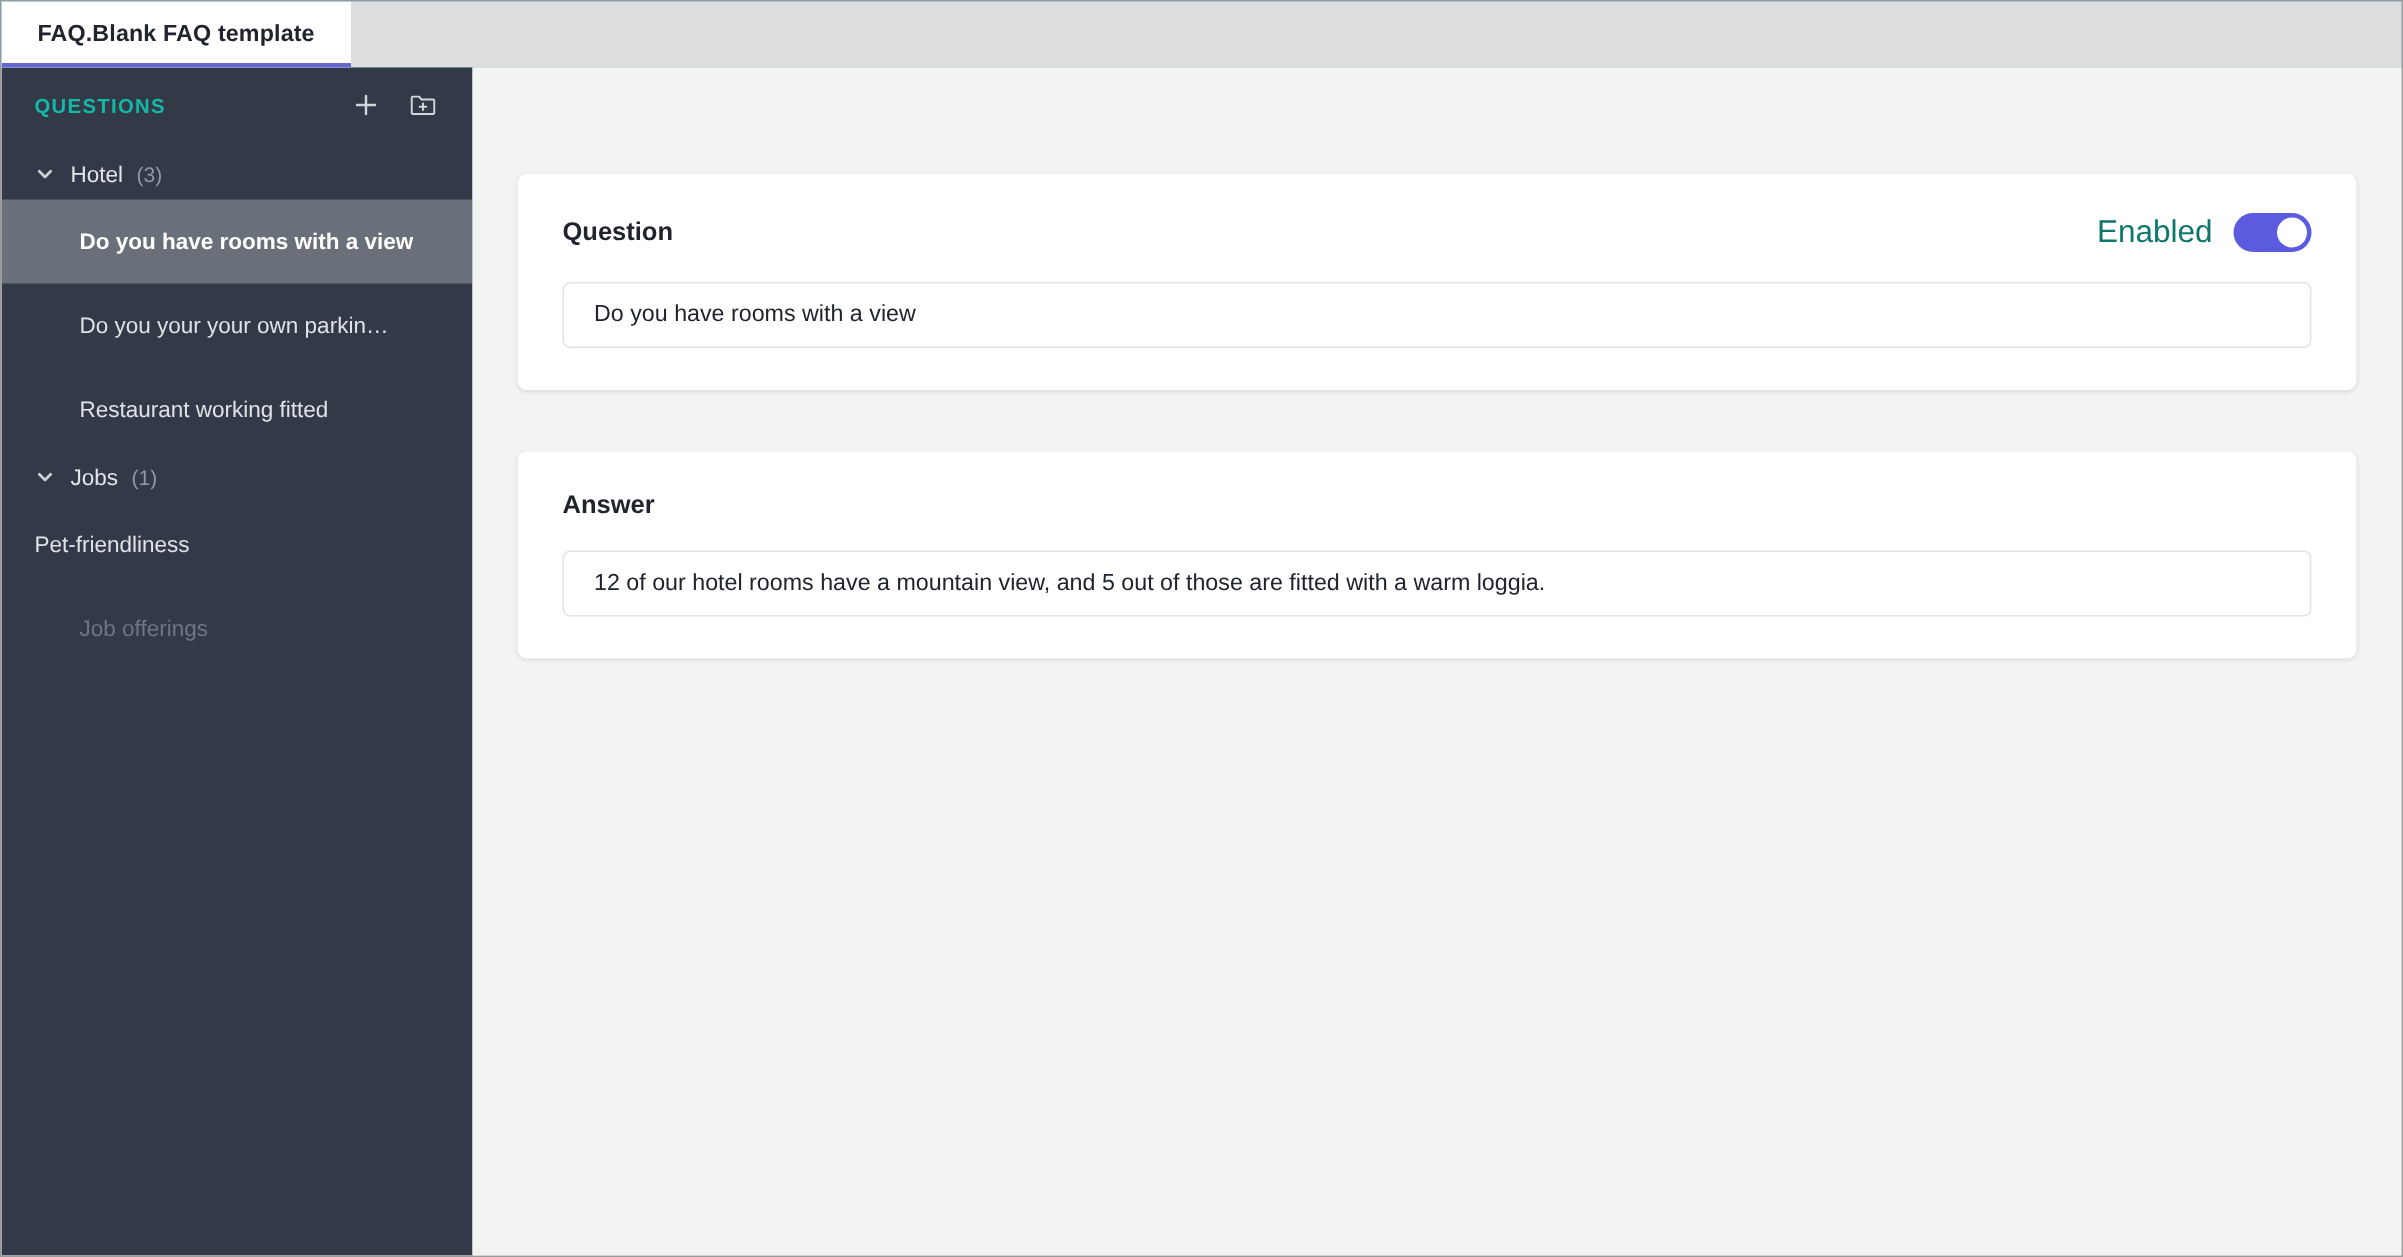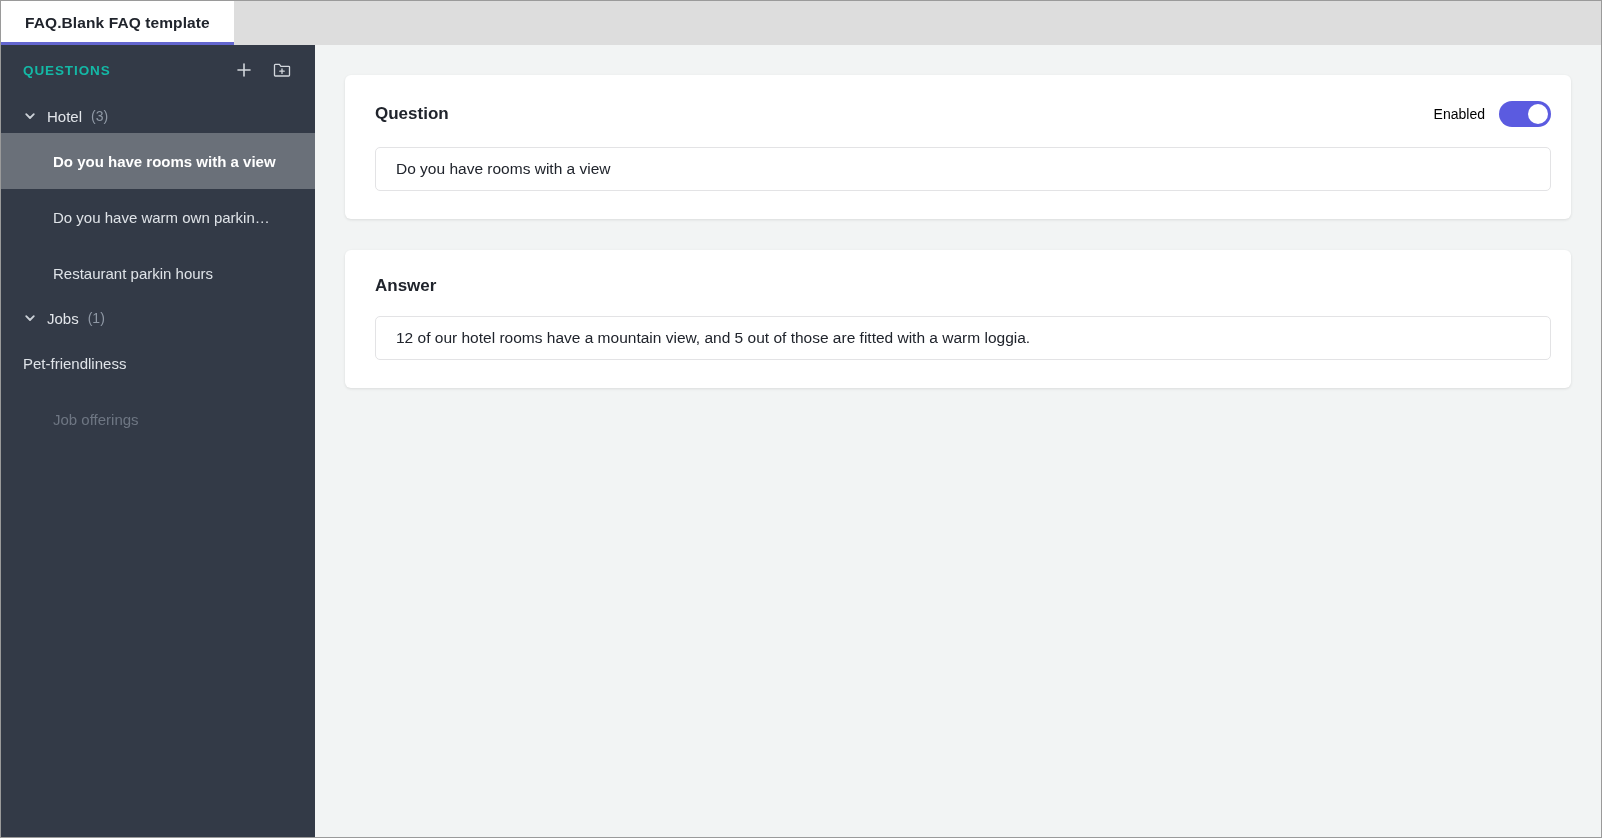--- a/index.html
+++ b/index.html
@@ -173,43 +173,44 @@
     flex: 1;
     background: #f2f4f4;
     overflow: hidden;
     padding: 30px;
     box-sizing: border-box;
   }
   .card {
     background: #ffffff;
     border-radius: 6px;
     box-shadow: 0 1px 3px rgba(0,0,0,0.10);
-    padding: 26px 20px 28px 30px;
+    padding: 26px 30px 28px 30px;
     box-sizing: border-box;
     margin-bottom: 31px;
+    margin-top: 41px;
   }
   .card-head {
     display: flex;
     align-items: center;
     justify-content: space-between;
     margin-bottom: 20px;
   }
   .card-title {
     font-size: 17px;
     font-weight: bold;
     color: #20242c;
   }
   .toggle-wrap {
     display: flex;
     align-items: center;
     gap: 14px;
   }
   .toggle-label {
-    font-size: 14px;
-    color: #000000;
+    font-size: 21px;
+    color: #0f766e;
   }
   .toggle {
     width: 52px;
     height: 26px;
     border-radius: 13px;
     background: #5b5be0;
     position: relative;
     cursor: pointer;
     flex-shrink: 0;
   }
@@ -288,24 +289,24 @@
             </svg>
           </span>
           <span class="group-label">Hotel</span>
           <span class="group-count">(3)</span>
         </div>
 
         <div class="tree-item selected">
           <span>Do you have rooms with a view</span>
         </div>
         <div class="tree-item">
-          <span>Do you have warm own parkin…</span>
+          <span>Do you your your own parkin…</span>
         </div>
         <div class="tree-item">
-          <span>Restaurant parkin hours</span>
+          <span>Restaurant working fitted</span>
         </div>
 
         <div class="tree-group-row">
           <span class="chevron">
             <svg width="14" height="14" viewBox="0 0 14 14" fill="none" stroke="currentColor" stroke-width="1.8" stroke-linecap="round" stroke-linejoin="round">
               <polyline points="3.2,5.2 7,9 10.8,5.2"></polyline>
             </svg>
           </span>
           <span class="group-label">Jobs</span>
           <span class="group-count">(1)</span>

